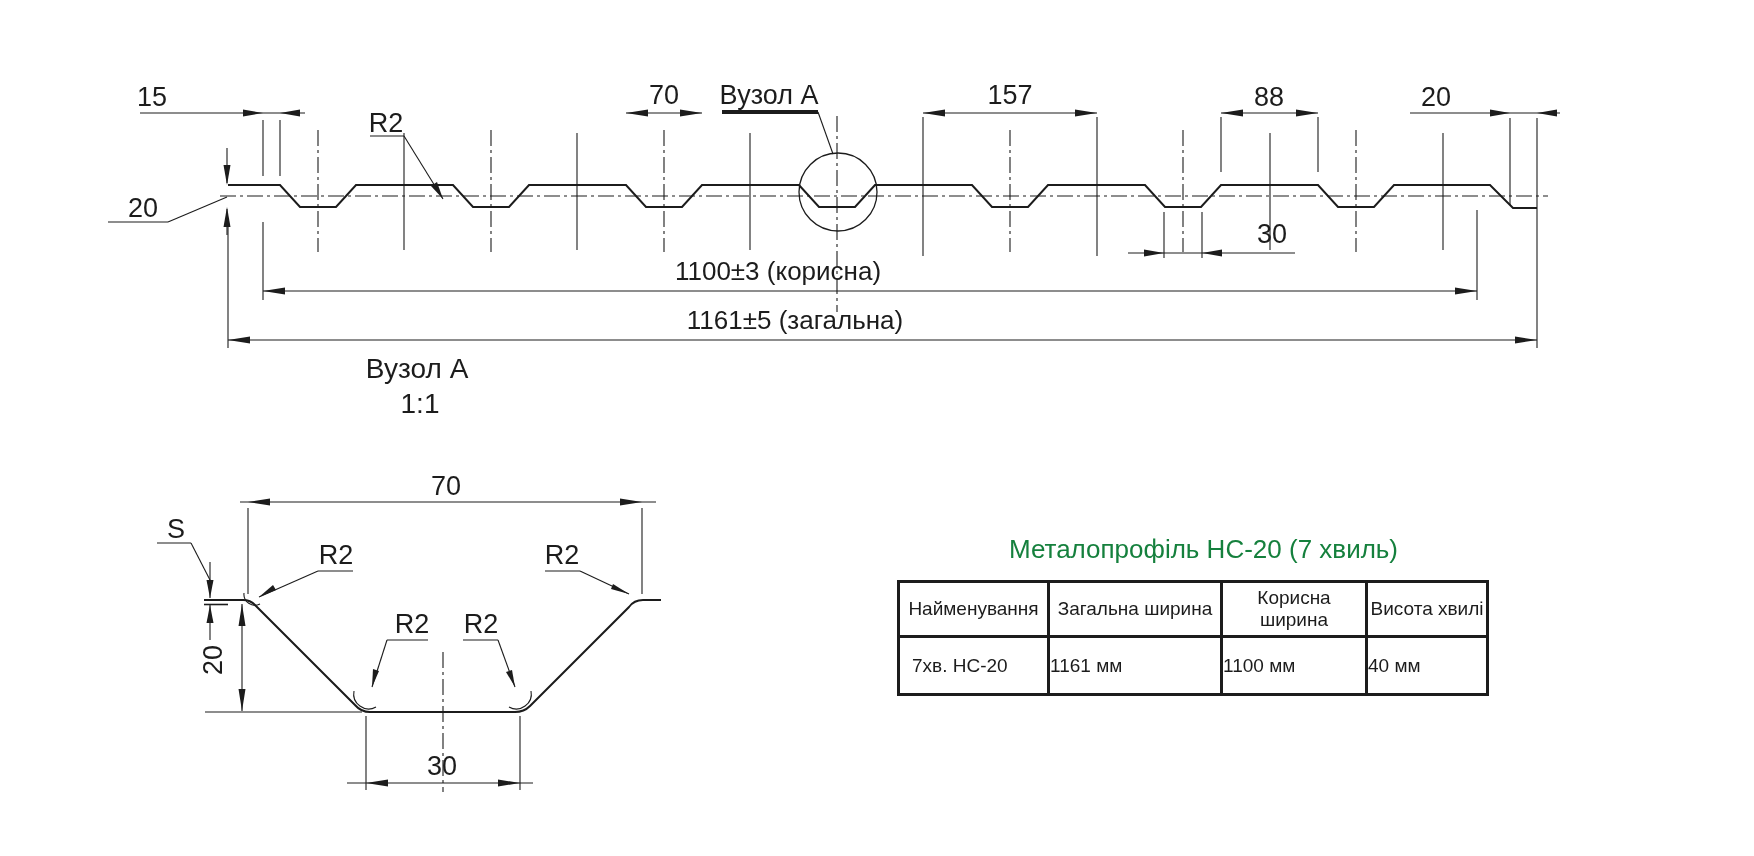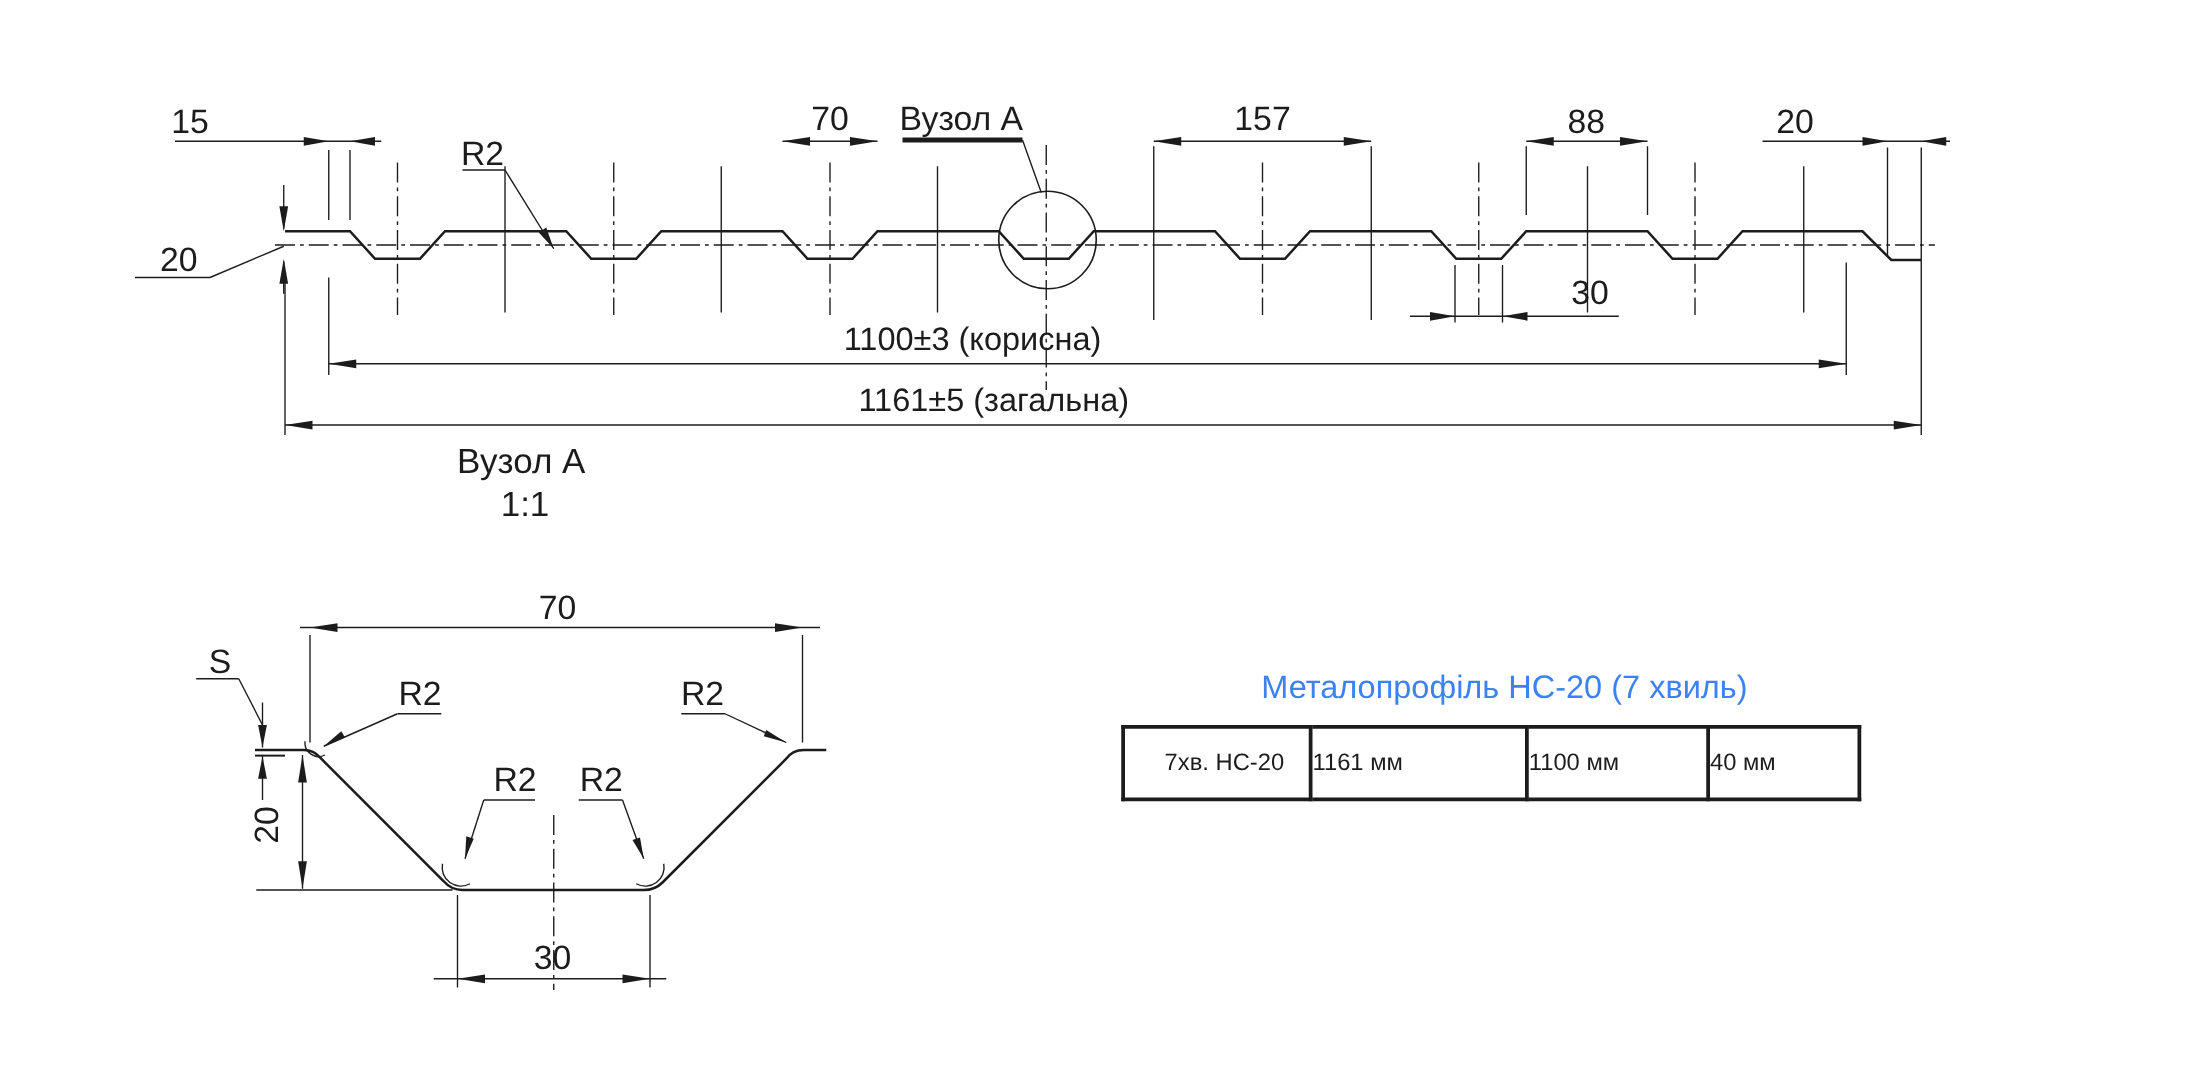--- a/index.html
+++ b/index.html
@@ -5,28 +5,28 @@
   html,body{margin:0;padding:0;background:#ffffff;}
   body{width:1754px;height:856px;position:relative;overflow:hidden;
        font-family:"Liberation Sans",sans-serif;color:#1c1c1c;}
   #sheet{position:absolute;left:0;top:0;width:1754px;height:856px;}
   svg text{fill:#1c1c1c;font-family:"Liberation Sans",sans-serif;}
   .dimtxt{font-size:27px;}
   .bigtxt{font-size:26px;}
   .titletxt{font-size:28px;}
   
   #spec-title{position:absolute;left:897px;top:534px;width:613px;text-align:center;
-              font-size:26px;color:#3b82f6;}
+              font-size:26px;color:#15803d;}
   #spec-table{position:absolute;left:897px;top:580px;border-collapse:collapse;
               table-layout:fixed;}
   #spec-table td,#spec-table th{border:3px solid #1c1c1c;font-weight:normal;
               font-size:19px;color:#1c1c1c;padding:0;background:#fff;}
   #spec-table th{height:52px;text-align:center;}
   #spec-table td{height:55px;text-align:left;}
-  #spec-table td.name{text-align:center;padding-left:12px;}
+  #spec-table td.name{text-align:left;padding-left:12px;}
   .c1{width:150px;} .c2{width:173px;} .c3{width:145px;} .c4{width:121px;}
 </style>
 </head>
 <body>
 
 <svg id="sheet" viewBox="0 0 1754 856" xmlns="http://www.w3.org/2000/svg">
 
   <g stroke="#1c1c1c" fill="none" stroke-width="2">
 
     <path d="
@@ -227,20 +227,26 @@
 <div id="spec-title">Металопрофіль НС-20 (7 хвиль)</div>
 
 <table id="spec-table">
   <colgroup>
       <col class="c1">
       <col class="c2">
       <col class="c3">
       <col class="c4">
     </colgroup>
   <tbody>
+      <tr>
+    <th>Найменування</th>
+    <th>Загальна ширина</th>
+    <th>Корисна ширина</th>
+    <th>Висота хвилі</th>
+  </tr>
   <tr>
     <td class="name">7хв. НС-20</td>
     <td>1161 мм</td>
     <td>1100 мм</td>
     <td>40 мм</td>
   </tr>
 </tbody>
   </table>
 
 </body></html>

